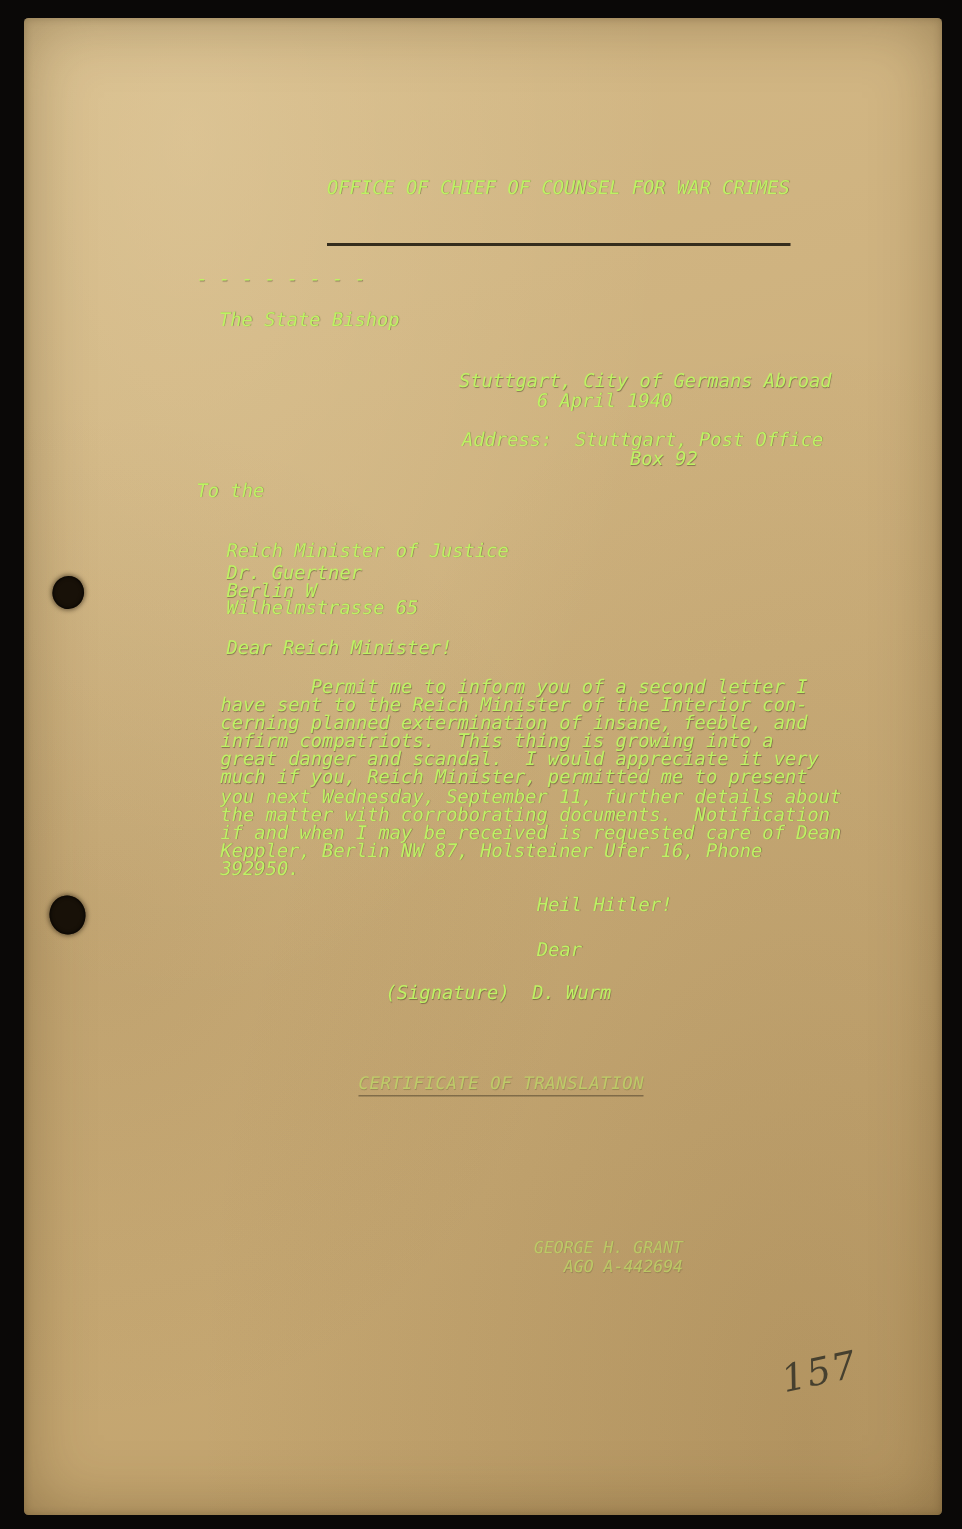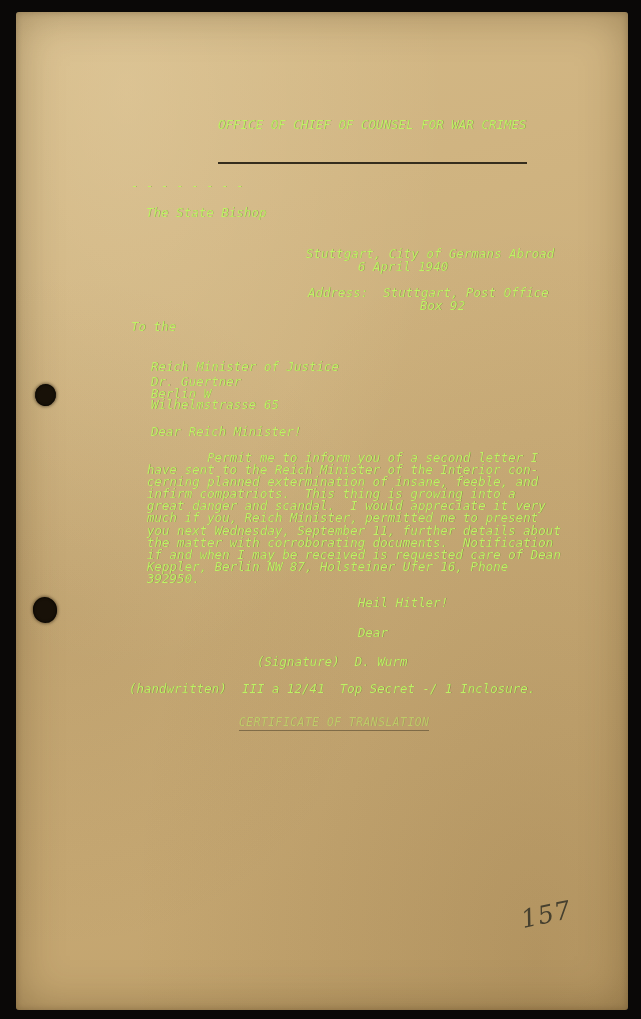--- a/index.html
+++ b/index.html
@@ -85,18 +85,19 @@
 much if you, Reich Minister, permitted me to present
 you next Wednesday, September 11, further details about
 the matter with corroborating documents.  Notification
 if and when I may be received is requested care of Dean
 Keppler, Berlin NW 87, Holsteiner Ufer 16, Phone
 392950.</div>
 
   <div class="txt" style="left:358px;top:596px;text-align:center;">Heil Hitler!</div>
   <div class="txt" style="left:358px;top:626px;">Dear</div>
   <div class="txt" style="left:257px;top:655px;">(Signature)  D. Wurm</div>
-  <div class="txt" style="left:129px;top:682px;">(handwritten)  III a 12/41  Top Secret -/ 1 Inclosure.</div>
 
   <div class="txt faded cert cert-title" style="left:239px;top:716px;">CERTIFICATE OF TRANSLATION</div>
+  <div class="txt faded cert" style="left:356px;top:825px;">GEORGE H. GRANT
+AGO A-442694</div>
 
   <div class="txt handwritten" style="left:521px;top:908px;">157</div>
 </div>
 
 </body></html>

